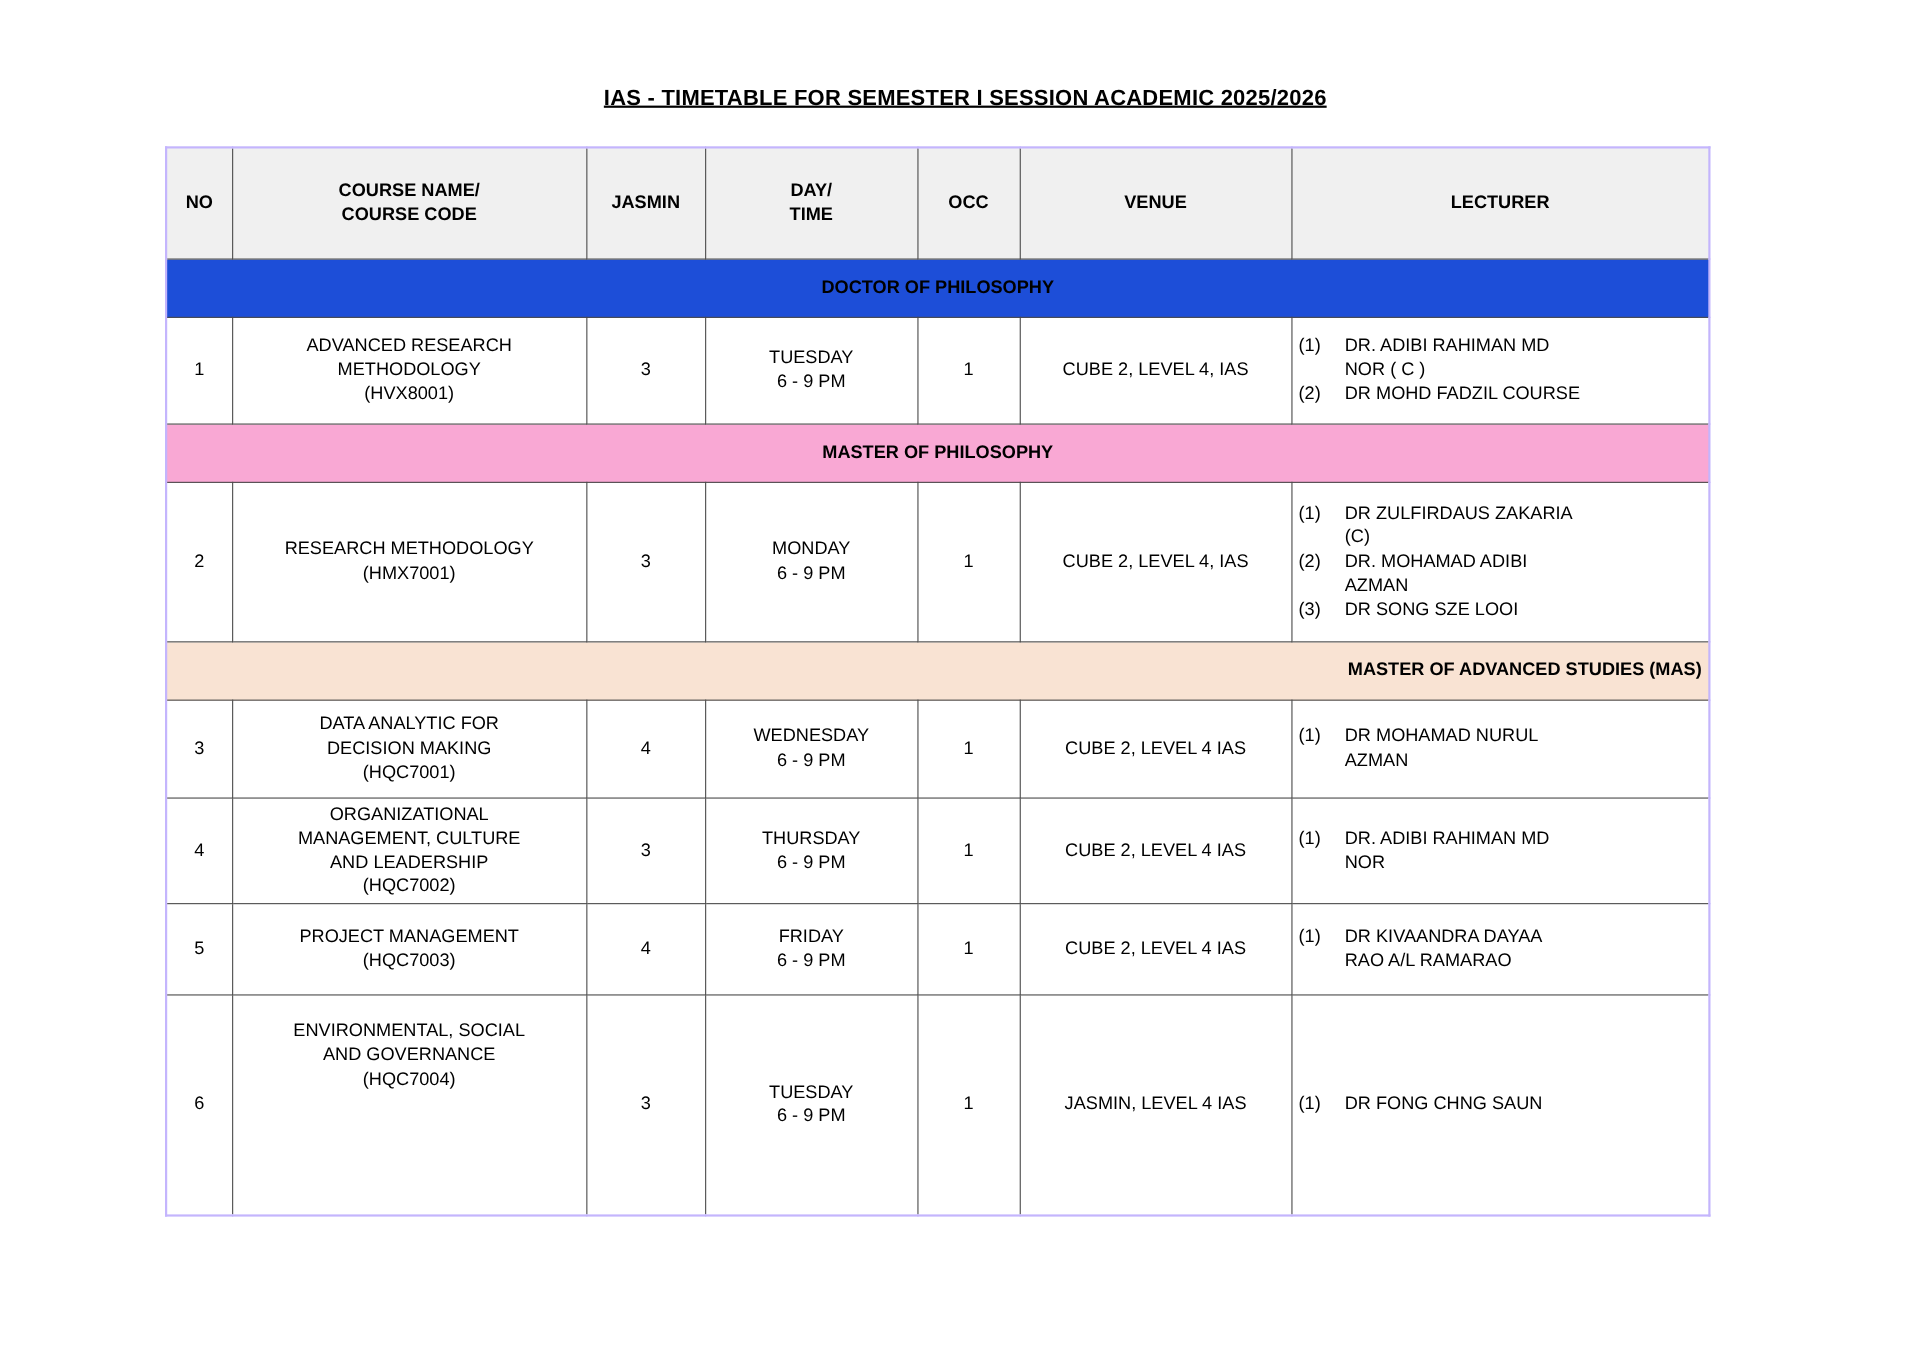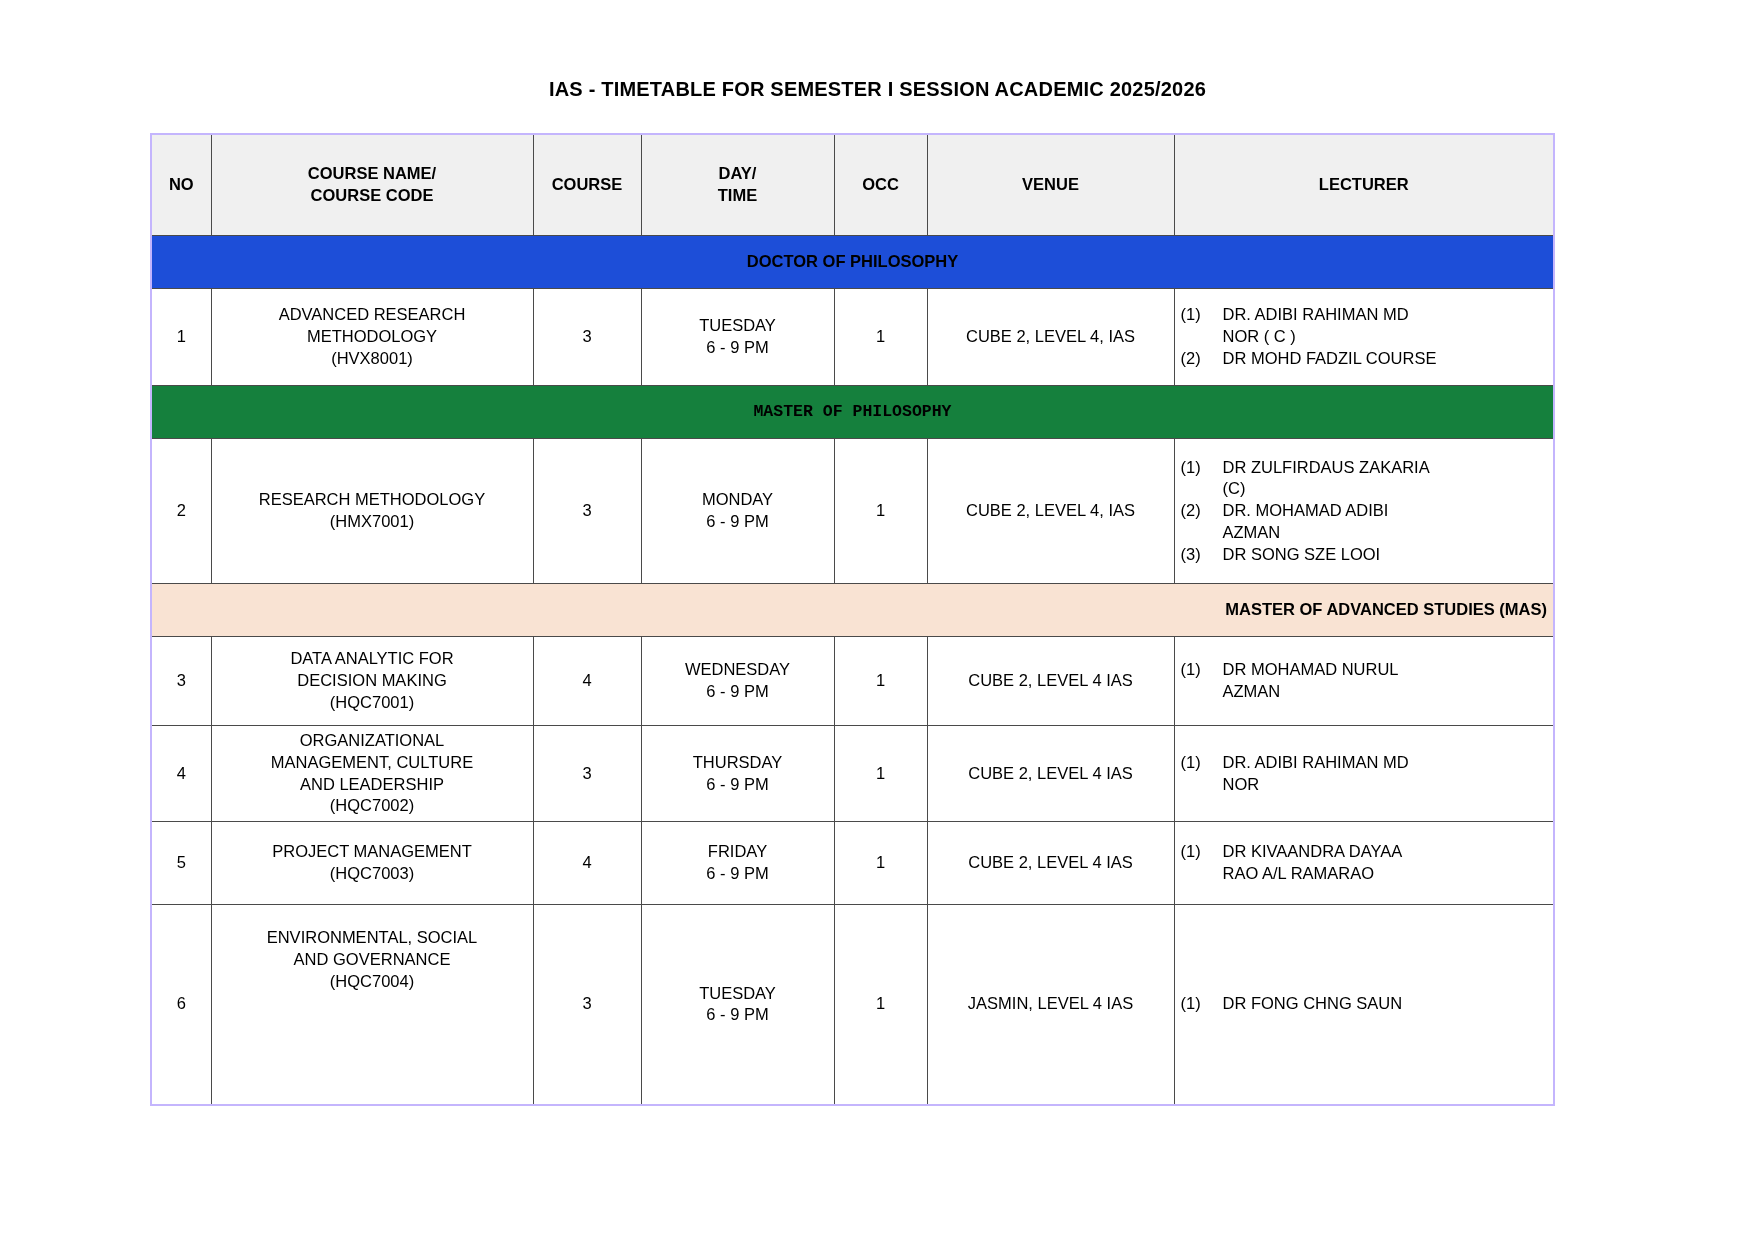--- a/index.html
+++ b/index.html
@@ -16,20 +16,21 @@
     color: #000000;
   }
   .doc-title {
     position: absolute;
     top: 78px;
     left: 0;
     width: 100%;
     text-align: center;
     font-size: 20px;
     font-weight: bold;
+    text-decoration: underline;
     margin: 0;
     letter-spacing: 0.2px;
   }
   table.timetable {
     position: absolute;
     left: 150px;
     top: 133px;
     width: 1403px;
     border-collapse: collapse;
     table-layout: fixed;
@@ -108,21 +109,21 @@
       <col style="width:193px">
       <col style="width:93px">
       <col style="width:247px">
       <col style="width:380px">
     </colgroup>
     <thead>
       <tr>
         <th>NO</th>
         <th>COURSE NAME/
 COURSE CODE</th>
-        <th>COURSE</th>
+        <th>JASMIN</th>
         <th>DAY/
 TIME</th>
         <th>OCC</th>
         <th>VENUE</th>
         <th>LECTURER</th>
       </tr>
     </thead>
     <tbody>
         <tr class="section-row">
           <td class="section-cell" colspan="7" style="background: #1d4ed8;">DOCTOR OF PHILOSOPHY</td>
@@ -149,21 +150,21 @@
               <span class="lname">DR. ADIBI RAHIMAN MD
 NOR ( C )</span>
             </div>
             <div class="lect">
               <span class="lnum">(2)</span>
               <span class="lname">DR MOHD FADZIL COURSE</span>
             </div>
           </td>
         </tr>
         <tr class="section-row">
-          <td class="section-cell" colspan="7" style="background: #15803d; font-family: Liberation Mono, monospace;">MASTER OF PHILOSOPHY</td>
+          <td class="section-cell" colspan="7" style="background: #f9a8d4;">MASTER OF PHILOSOPHY</td>
         </tr>
         <tr class="course-row" style="height: 145px;">
           <td class="cell-no">2</td>
           <td class="cell-course">
             <div class="course-name">RESEARCH METHODOLOGY</div>
             <div class="course-code">(HMX7001)</div>
           </td>
           <td class="cell-credit">3</td>
           <td class="cell-daytime">
             <div class="daytime">

